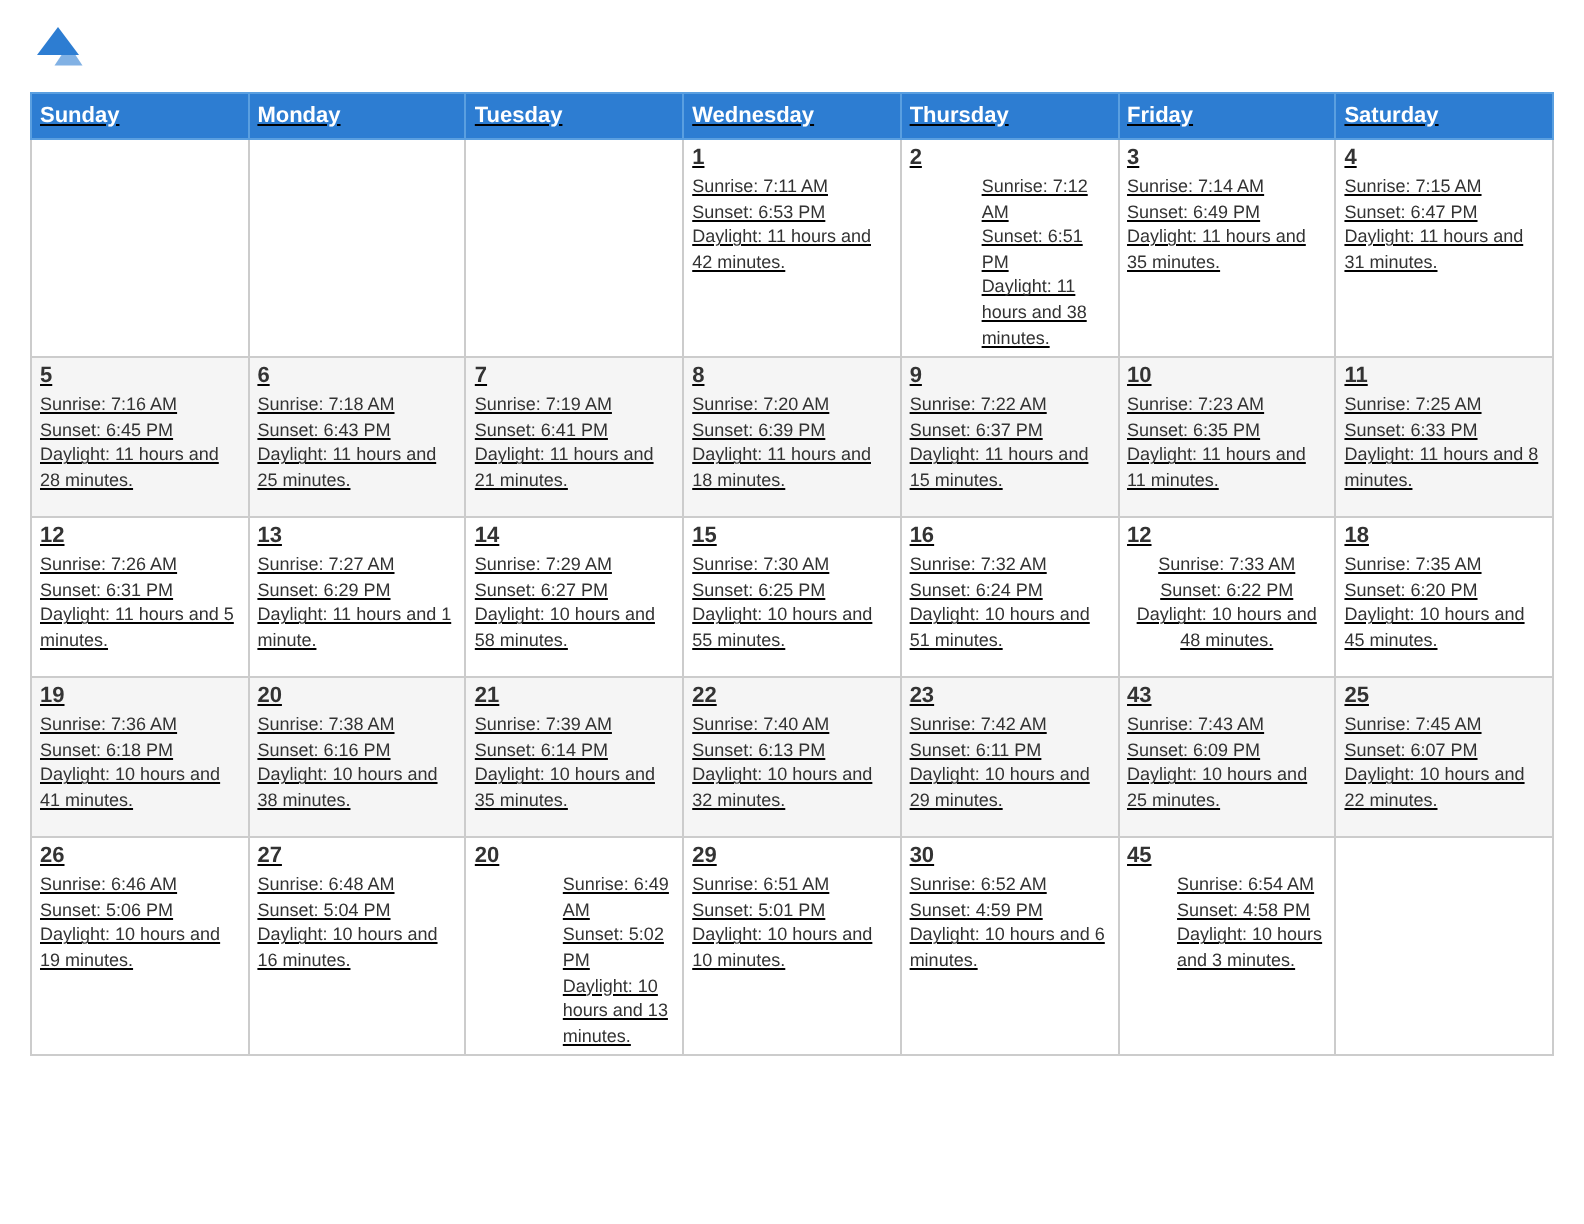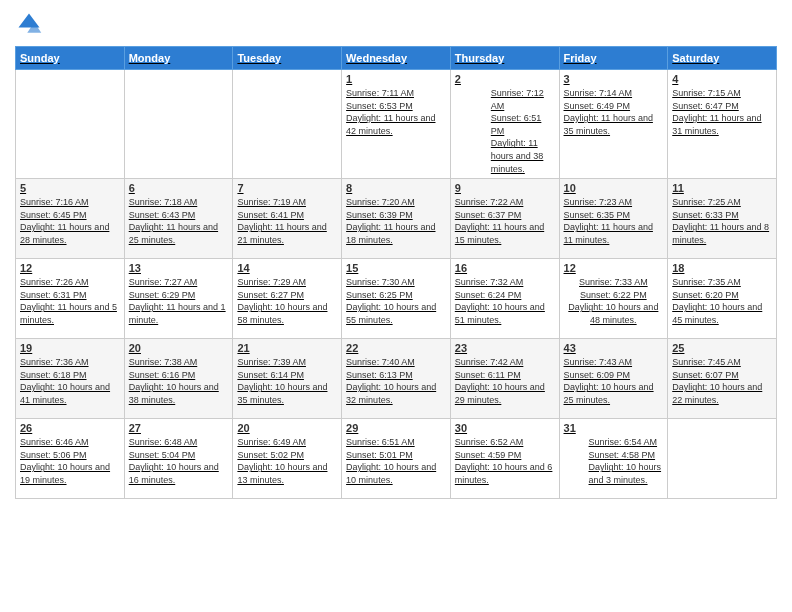--- a/index.html
+++ b/index.html
@@ -295,38 +295,38 @@
 Daylight: 10 hours and 19 minutes.</div>
           </td>
           <td>
             <span class="day-number">27</span>
             <div class="day-info" style="white-space: pre-line;">Sunrise: 6:48 AM
 Sunset: 5:04 PM
 Daylight: 10 hours and 16 minutes.</div>
           </td>
           <td>
             <span class="day-number">20</span>
-            <div class="day-info" style="white-space: pre-line;">Sunrise: 6:49 AM
+            <div class="day-info" style="white-space: pre-line; margin-left: 44px;">Sunrise: 6:49 AM
 Sunset: 5:02 PM
 Daylight: 10 hours and 13 minutes.</div>
           </td>
           <td>
             <span class="day-number">29</span>
             <div class="day-info" style="white-space: pre-line;">Sunrise: 6:51 AM
 Sunset: 5:01 PM
 Daylight: 10 hours and 10 minutes.</div>
           </td>
           <td>
             <span class="day-number">30</span>
             <div class="day-info" style="white-space: pre-line;">Sunrise: 6:52 AM
 Sunset: 4:59 PM
 Daylight: 10 hours and 6 minutes.</div>
           </td>
           <td>
-            <span class="day-number">31</span>
+            <span class="day-number">45</span>
             <div class="day-info" style="white-space: pre-line; margin-left: 25px;">Sunrise: 6:54 AM
 Sunset: 4:58 PM
 Daylight: 10 hours and 3 minutes.</div>
           </td>
           <td class="empty-cell"></td>
         </tr>
       </tbody>
   </table>
 </div>
 

